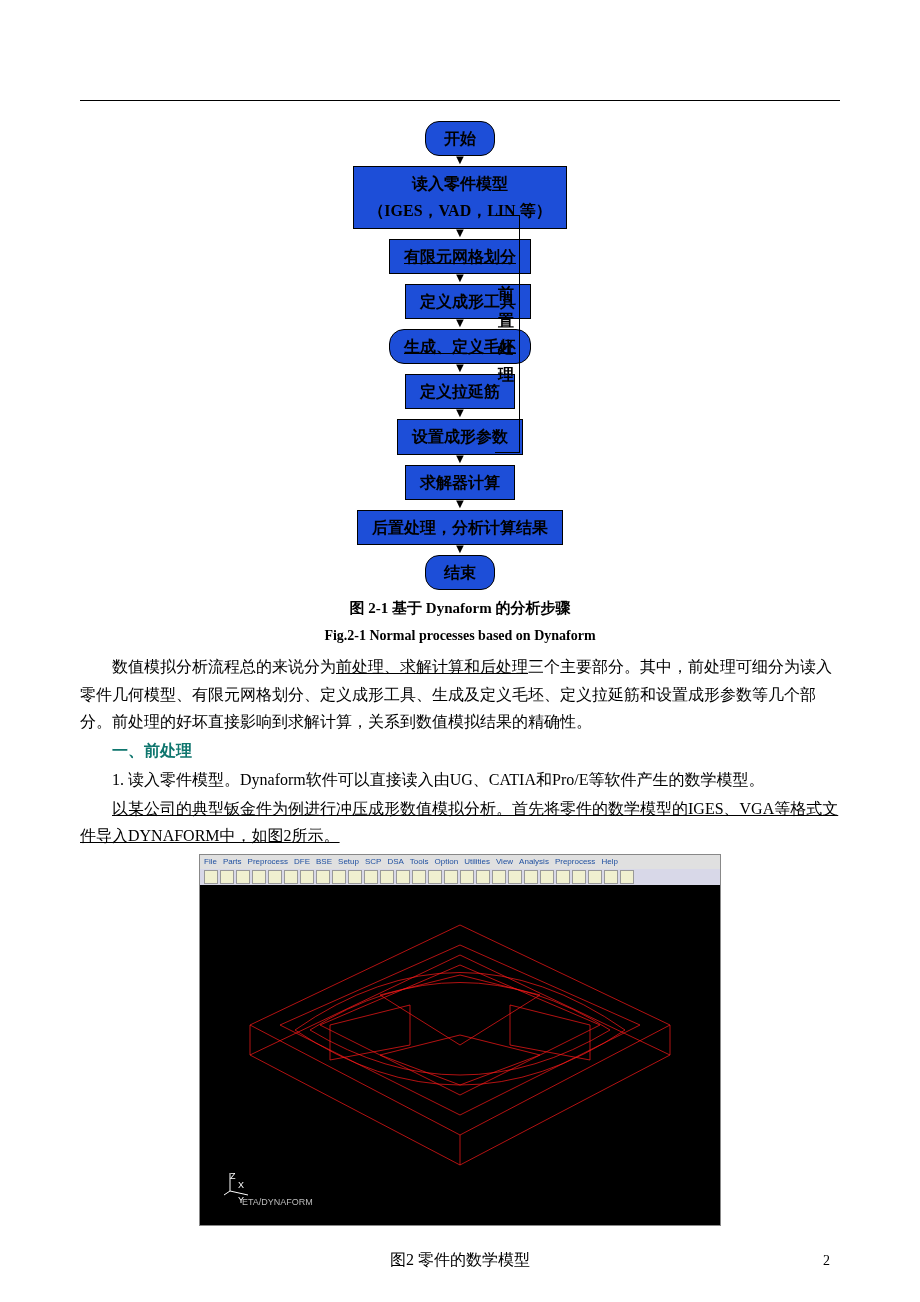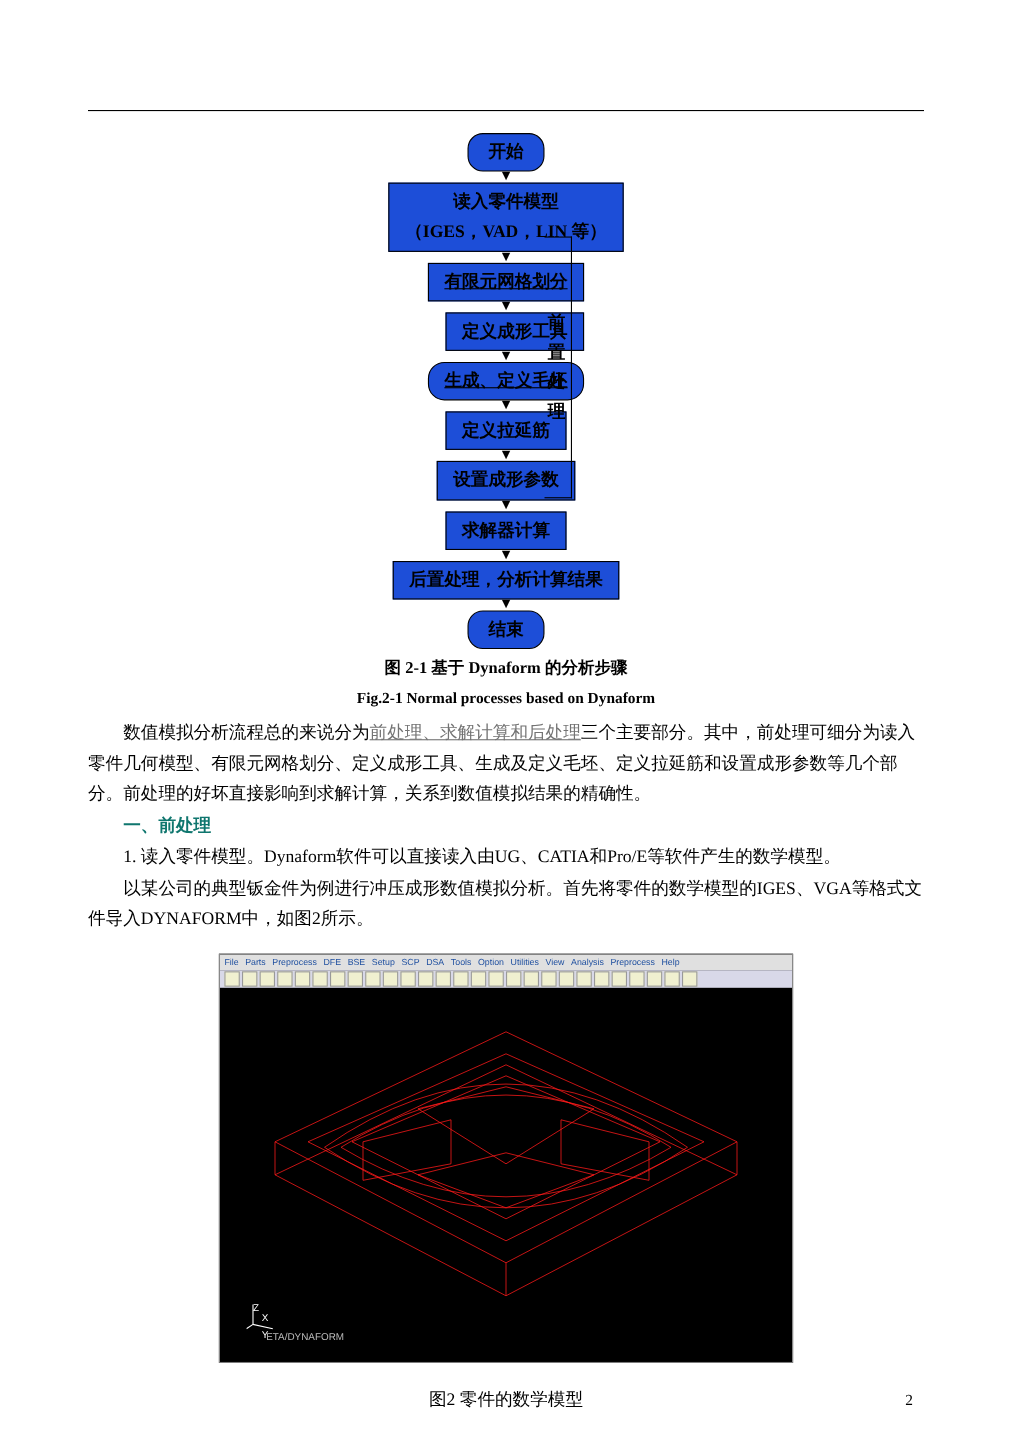--- a/index.html
+++ b/index.html
@@ -88,33 +88,33 @@
   }
   .para {
     text-indent: 2em;
     margin: 2px 0;
   }
   .indent1 {
     text-indent: 2em;
     margin: 2px 0;
   }
   .link-red {
-    color: #737373;
+    color: #000000;
     text-decoration: underline;
   }
   .section-title {
     color: #0f766e;
     font-weight: bold;
     margin: 2px 0;
     text-indent: 2em;
   }
   .fig-wrap {
     display: flex;
     justify-content: center;
-    margin-top: 17px;
+    margin-top: 4px;
   }
   .fig {
     width: 520px;
     height: 370px;
     background: #000;
     position: relative;
     border: 1px solid #888;
   }
   .fig-menubar {
     position: absolute;
@@ -226,21 +226,21 @@
   <div class="fc-caption2">Fig.2-1 Normal processes based on Dynaform</div>
 
   <p class="para">
     <span>数值模拟分析流程总的来说分为</span><span class="link-red">前处理、求解计算和后处理</span><span>三个主要部分。其中，前处理可细分为读入零件几何模型、有限元网格划分、定义成形工具、生成及定义毛坯、定义拉延筋和设置成形参数等几个部分。前处理的好坏直接影响到求解计算，关系到数值模拟结果的精确性。</span>
   </p>
 
   <div class="section-title">一、前处理</div>
 
   <p class="indent1">1. 读入零件模型。Dynaform软件可以直接读入由UG、CATIA和Pro/E等软件产生的数学模型。</p>
 
-  <p class="indent1" style="text-indent:2em;">以某公司的典型钣金件为例进行冲压成形数值模拟分析。首先将零件的数学模型的IGES、VGA等格式文件导入DYNAFORM中，如图2所示。</p>
+  <p class="indent1" style="text-indent:2em;text-decoration:underline;">以某公司的典型钣金件为例进行冲压成形数值模拟分析。首先将零件的数学模型的IGES、VGA等格式文件导入DYNAFORM中，如图2所示。</p>
 
   <div class="fig-wrap">
     <div class="fig">
       <div class="fig-menubar">
         <span>File</span>
         <span>Parts</span>
         <span>Preprocess</span>
         <span>DFE</span>
         <span>BSE</span>
         <span>Setup</span>

